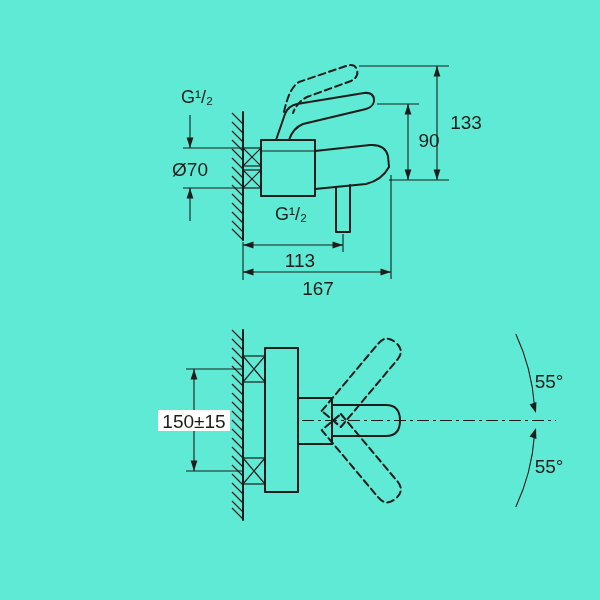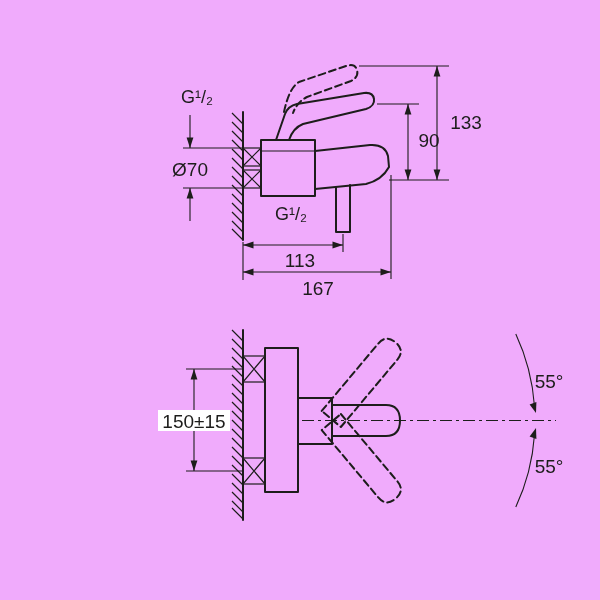--- a/index.html
+++ b/index.html
@@ -1,16 +1,16 @@
 <!DOCTYPE html>
 <html><head>
 <meta charset="utf-8">
 <style>
   html,body{margin:0;padding:0;background:#ffffff;}
-  .stage{width:600px;height:600px;background:#f0abfc;position:relative;overflow:hidden;}
+  .stage{width:600px;height:600px;background:#5eead4;position:relative;overflow:hidden;}
   svg{display:block;}
   .ol{stroke:#1d1d1b;stroke-width:2;fill:none;stroke-linecap:round;stroke-linejoin:round;}
   .thin{stroke:#1d1d1b;stroke-width:1.2;fill:none;}
   .dim{stroke:#1d1d1b;stroke-width:1.1;fill:none;}
   .dash{stroke-dasharray:7 4;}
   .cline{stroke-dasharray:12 4 3 4;}
   .arrow{fill:#1d1d1b;stroke:none;}
   text{font-family:"Liberation Sans", sans-serif;fill:#1d1d1b;}
   .t{font-size:19px;}
   .tg{font-size:18px;}

